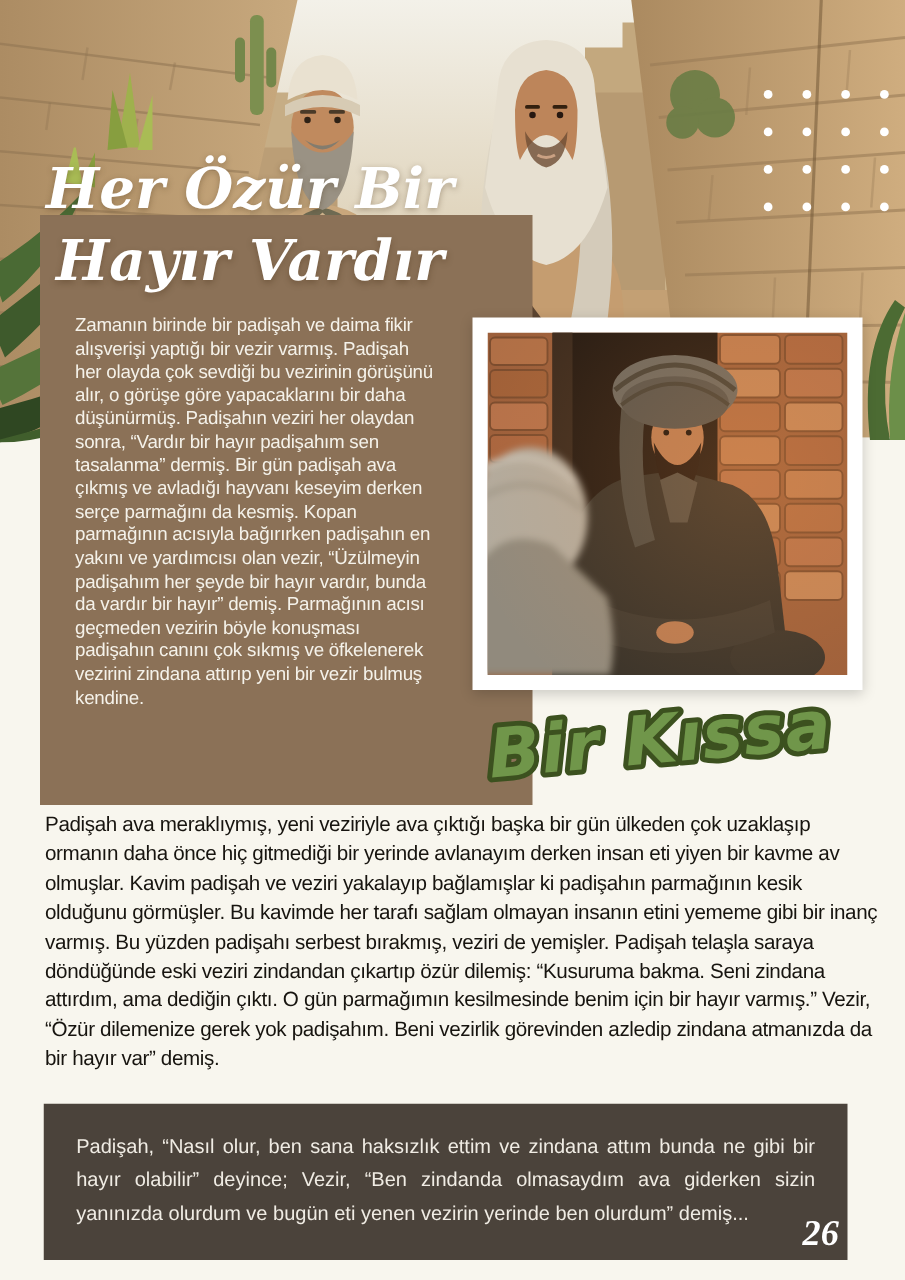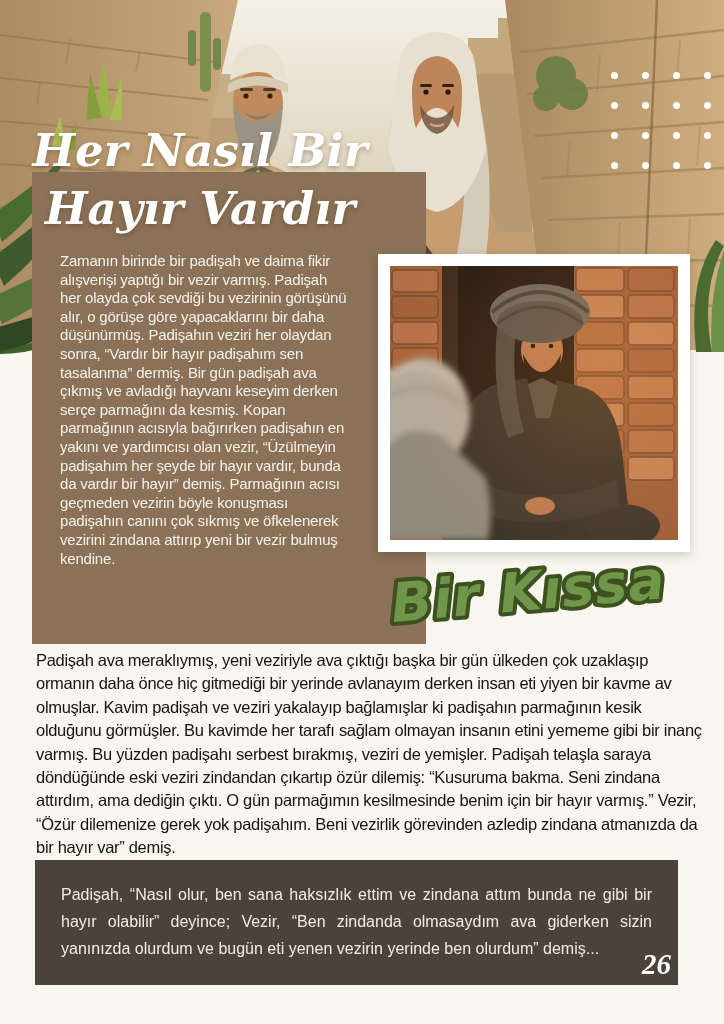--- a/index.html
+++ b/index.html
@@ -42,21 +42,21 @@
 
   
   .badge{position:absolute;left:372px;top:542px;width:312px;height:96px;z-index:4;}
 
   
   .body-par{position:absolute;left:36px;top:649px;width:666px;z-index:3;margin:0;
             color:#17140f;font-weight:normal;font-size:16.5px;line-height:23.4px;
             letter-spacing:-0.3px;}
 
   
-  .footer-panel{position:absolute;left:35px;top:860px;width:643px;height:125px;
+  .footer-panel{position:absolute;left:35px;top:883px;width:643px;height:125px;
                 background:#4b433b;z-index:3;box-sizing:border-box;
                 padding:21px 26px 0 26px;}
   .footer-panel p{margin:0;color:#f0ece4;font-size:16px;line-height:27px;
                   text-align:justify;}
   .page-number{position:absolute;right:7px;bottom:6px;color:#ffffff;
                font-family:Liberation Serif, serif;font-weight:bold;font-style:italic;
                font-size:29px;line-height:1;}
 </style>
 </head>
 <body>
@@ -218,21 +218,21 @@
       <path d="M30,0 Q2,40 10,112 L26,112 Q14,50 38,6 Z" fill="#4c6b33"></path>
       <path d="M38,10 Q22,56 26,112 L38,112 Z" fill="#6c8f49"></path>
     </svg>
   </div>
 
   <div class="intro-panel">
     <p>Zamanın birinde bir padişah ve daima fikir alışverişi yaptığı bir vezir varmış. Padişah her olayda çok sevdiği bu vezirinin görüşünü alır, o görüşe göre yapacaklarını bir daha düşünürmüş. Padişahın veziri her olaydan sonra, “Vardır bir hayır padişahım sen tasalanma” dermiş. Bir gün padişah ava çıkmış ve avladığı hayvanı keseyim derken serçe parmağını da kesmiş. Kopan parmağının acısıyla bağırırken padişahın en yakını ve yardımcısı olan vezir, “Üzülmeyin padişahım her şeyde bir hayır vardır, bunda da vardır bir hayır” demiş. Parmağının acısı geçmeden vezirin böyle konuşması padişahın canını çok sıkmış ve öfkelenerek vezirini zindana attırıp yeni bir vezir bulmuş kendine.</p>
   </div>
 
   <h1 class="title">
-    <span>Her Nasıl Bir</span>
+    <span>Her Özür Bir</span>
     <span>Hayır Vardır</span>
   </h1>
 
   <div class="framed">
     <svg viewBox="0 0 288 274" preserveAspectRatio="none">
       <defs>
         <filter id="blurF" x="-30%" y="-30%" width="160%" height="160%">
           <feGaussianBlur stdDeviation="3"></feGaussianBlur>
         </filter>
         <radialGradient id="lightG" cx="0.72" cy="0.42" r="0.8">

